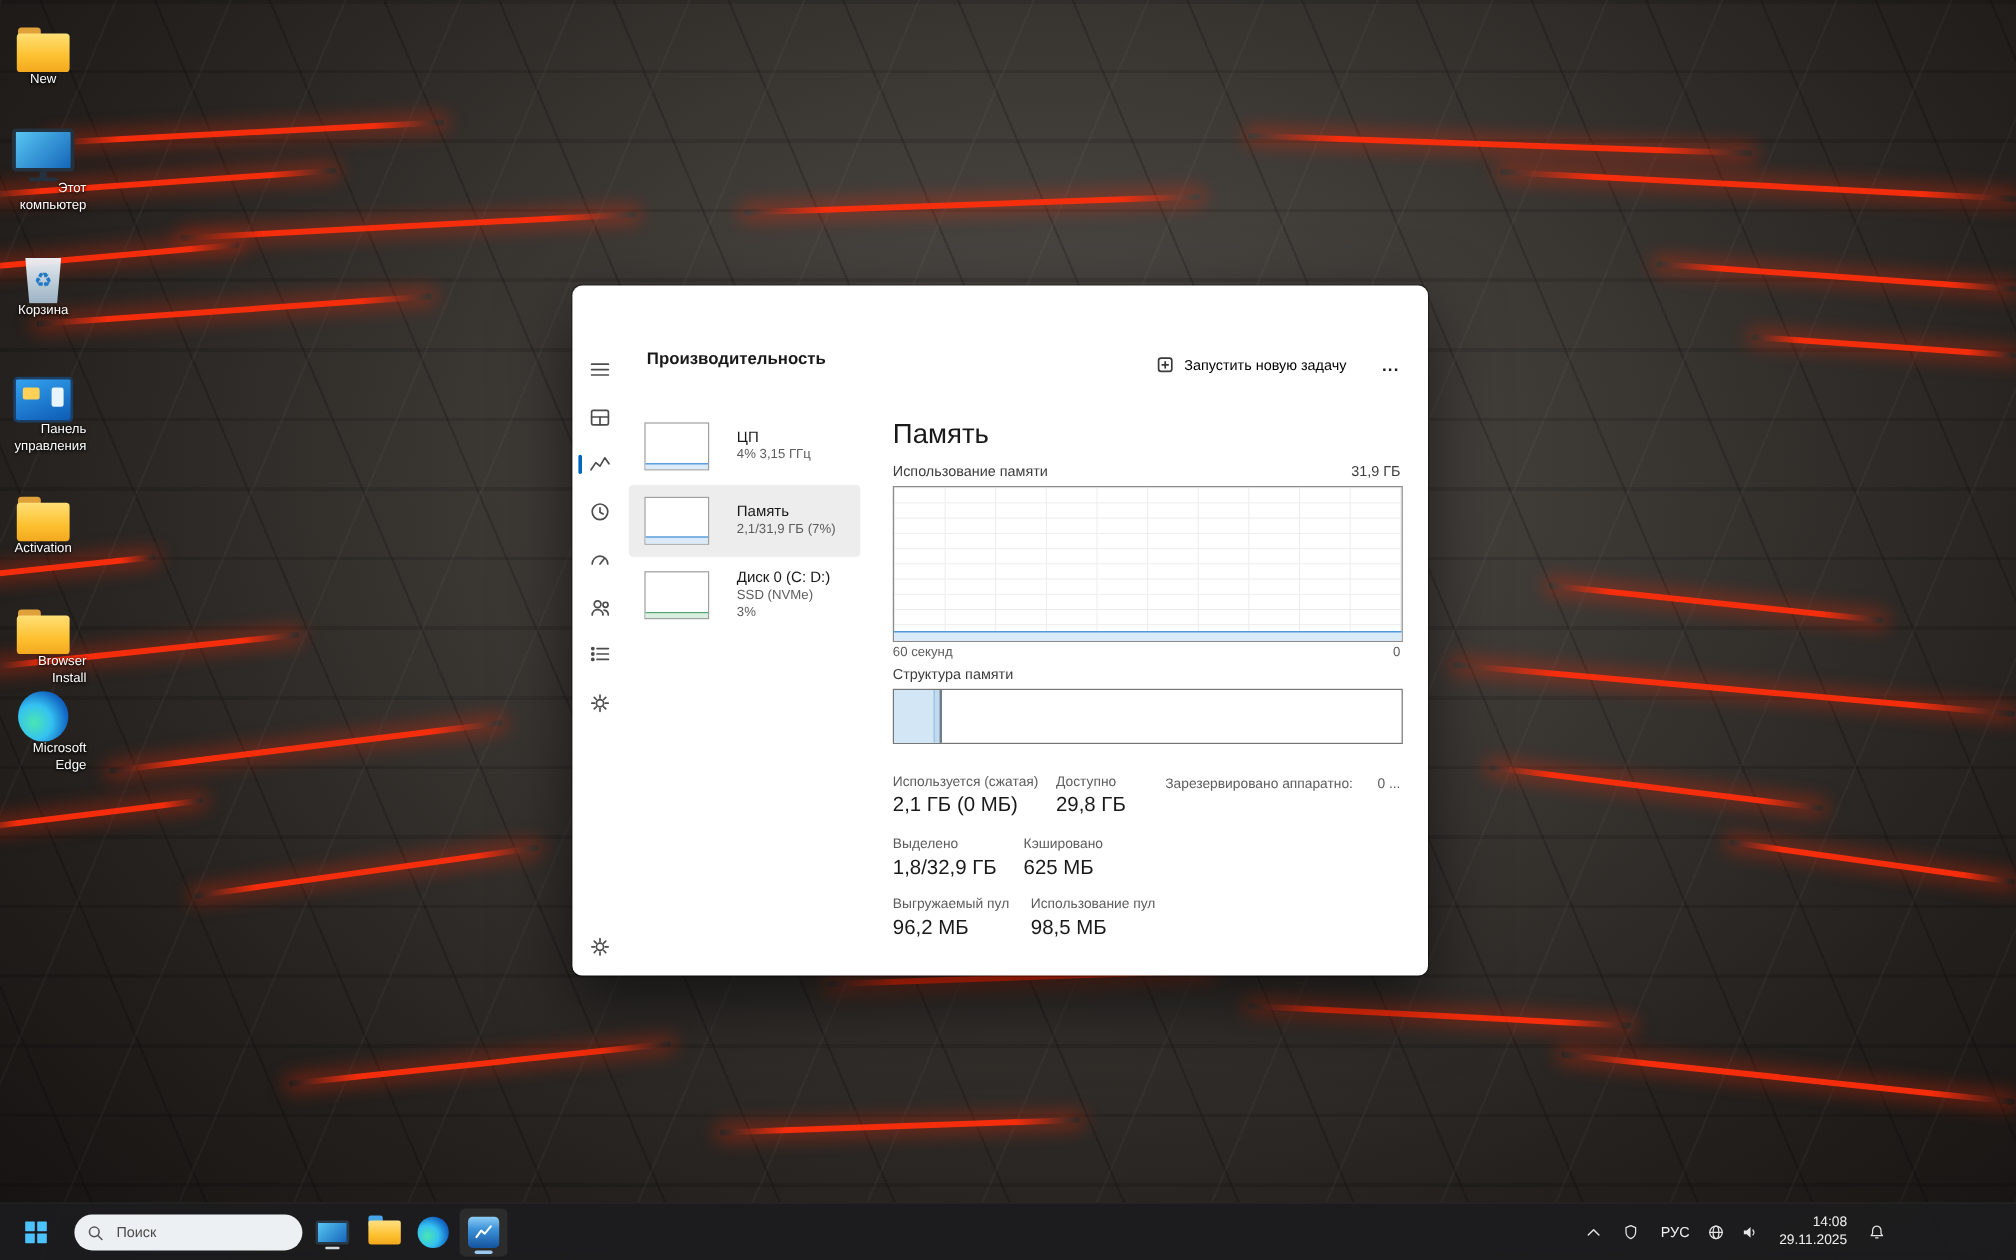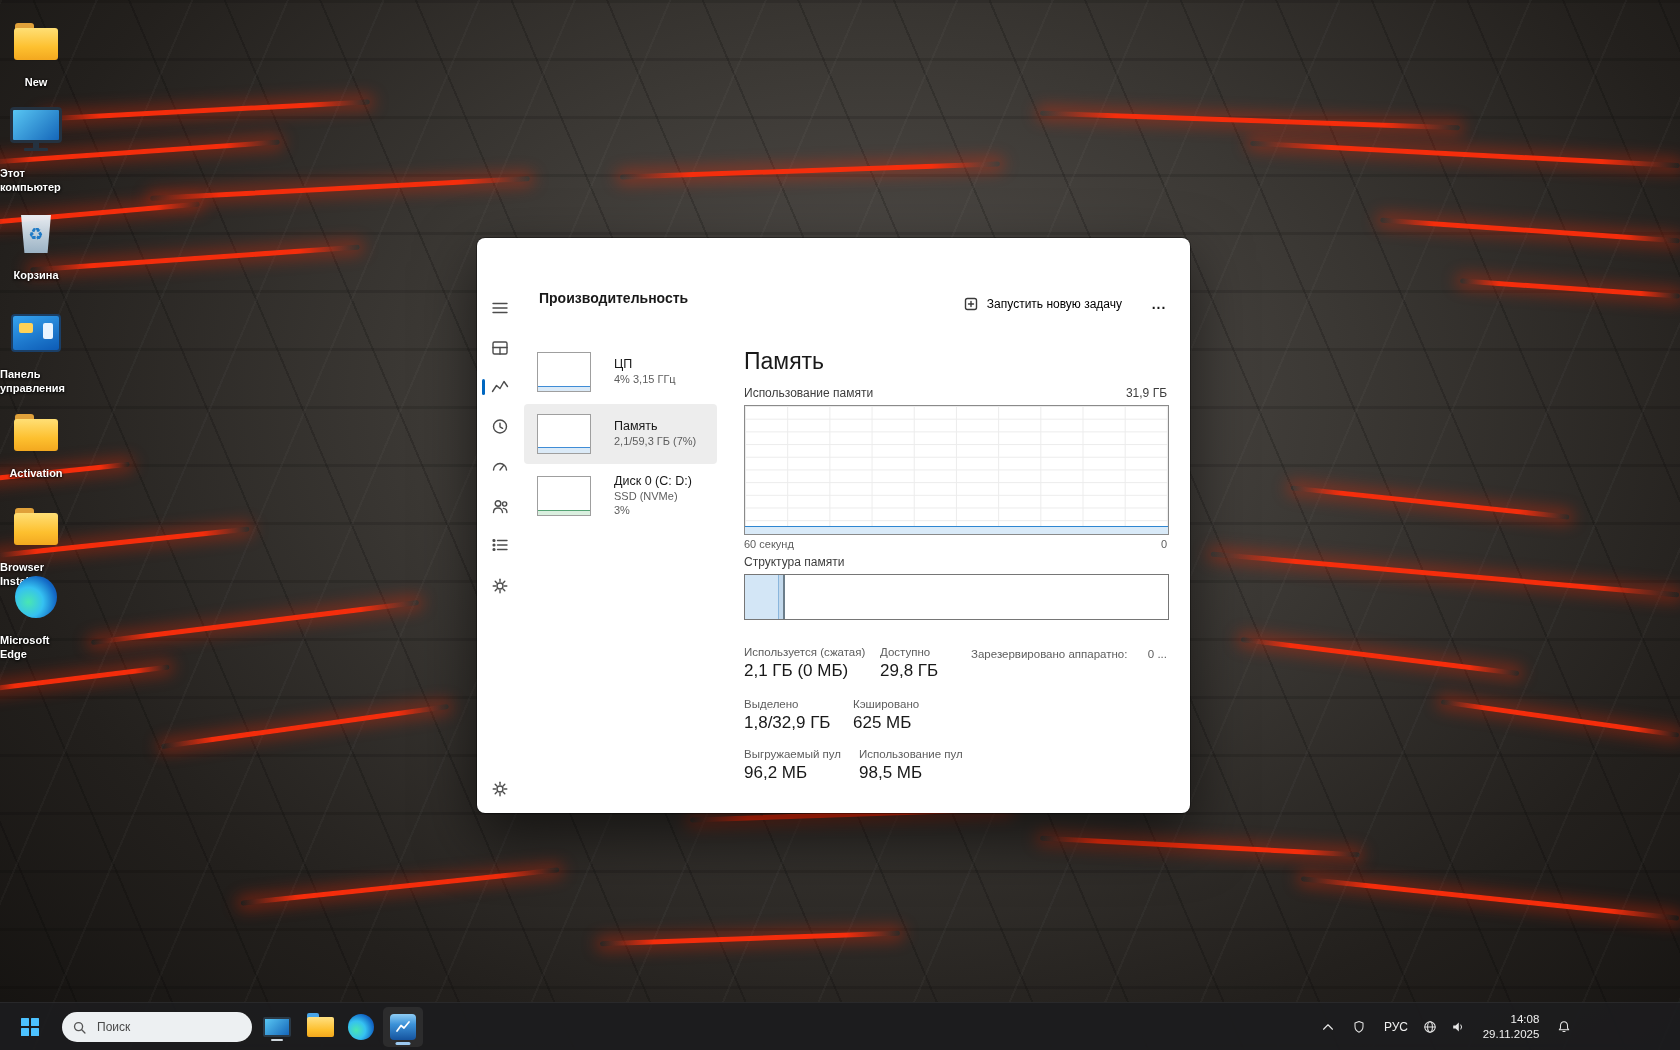--- a/index.html
+++ b/index.html
@@ -15,22 +15,22 @@
       repeating-linear-gradient(67deg, rgba(0,0,0,0.30) 0 2px, transparent 2px 88px),
       repeating-linear-gradient(180deg, rgba(0,0,0,0.22) 0 3px, transparent 3px 58px);}
   .streak{position:absolute;height:5px;border-radius:3px;
     background:linear-gradient(90deg, transparent, rgba(255,45,10,.95) 18% 82%, transparent);
     box-shadow:0 0 16px 4px rgba(255,40,0,.40);}
 
   
   .desk-item{position:absolute;left:0;width:72px;display:flex;flex-direction:column;
     align-items:center;cursor:pointer;}
   .di-art{height:48px;display:flex;flex-direction:column;align-items:center;justify-content:flex-end;}
-  .di-label{margin-top:16px;font-size:11px;color:#fff;text-align:left;line-height:1.25;
-    text-shadow:0 1px 3px rgba(0,0,0,.95),0 0 2px rgba(0,0,0,.8);max-width:76px;font-weight:bold;}
+  .di-label{margin-top:0;font-size:11px;color:#fff;text-align:right;line-height:1.25;
+    text-shadow:0 1px 3px rgba(0,0,0,.95),0 0 2px rgba(0,0,0,.8);max-width:76px;}
   .folder{width:44px;height:32px;position:relative;}
   .folder::before{content:"";position:absolute;left:1px;top:-5px;width:19px;height:10px;
     border-radius:3px 3px 0 0;background:#e0a13a;}
   .folder::after{content:"";position:absolute;inset:0;border-radius:3px;
     background:linear-gradient(180deg,#ffdf75,#fdc02f 60%,#f3a81f);}
   .monitor{width:46px;height:30px;border:3px solid #243240;border-radius:4px;
     background:linear-gradient(135deg,#58c6f3,#1566b9);}
   .mon-stand{width:24px;height:3px;background:#243240;border-radius:1px;margin-top:5px;position:relative;}
   .mon-stand::before{content:"";position:absolute;left:50%;top:-5px;transform:translateX(-50%);
     width:6px;height:5px;background:#243240;}
@@ -329,21 +329,21 @@
       <div class="pi-name">ЦП</div>
       <div class="pi-sub">4% 3,15 ГГц</div>
     </div>
   </div>
   <div class="perf-item selected" style="top:166px">
     <div class="thumb">
         <div class="mini blue" style="height:5px"></div>
       </div>
     <div class="pi-text">
       <div class="pi-name">Память</div>
-      <div class="pi-sub">2,1/59,3 ГБ (7%)</div>
+      <div class="pi-sub">2,1/31,9 ГБ (7%)</div>
     </div>
   </div>
   <div class="perf-item" style="top:228px">
     <div class="thumb">
         <div class="mini green"></div>
       </div>
     <div class="pi-text">
       <div class="pi-name">Диск 0 (C: D:)</div>
       <div class="pi-sub">SSD (NVMe)</div>
       <div class="pi-sub">3%</div>

